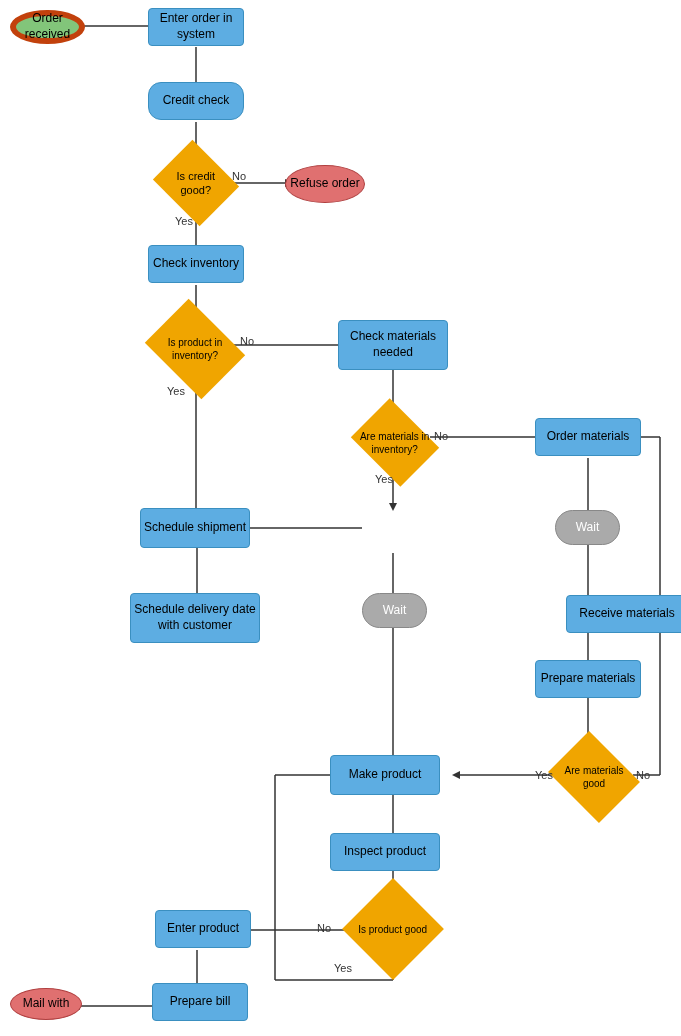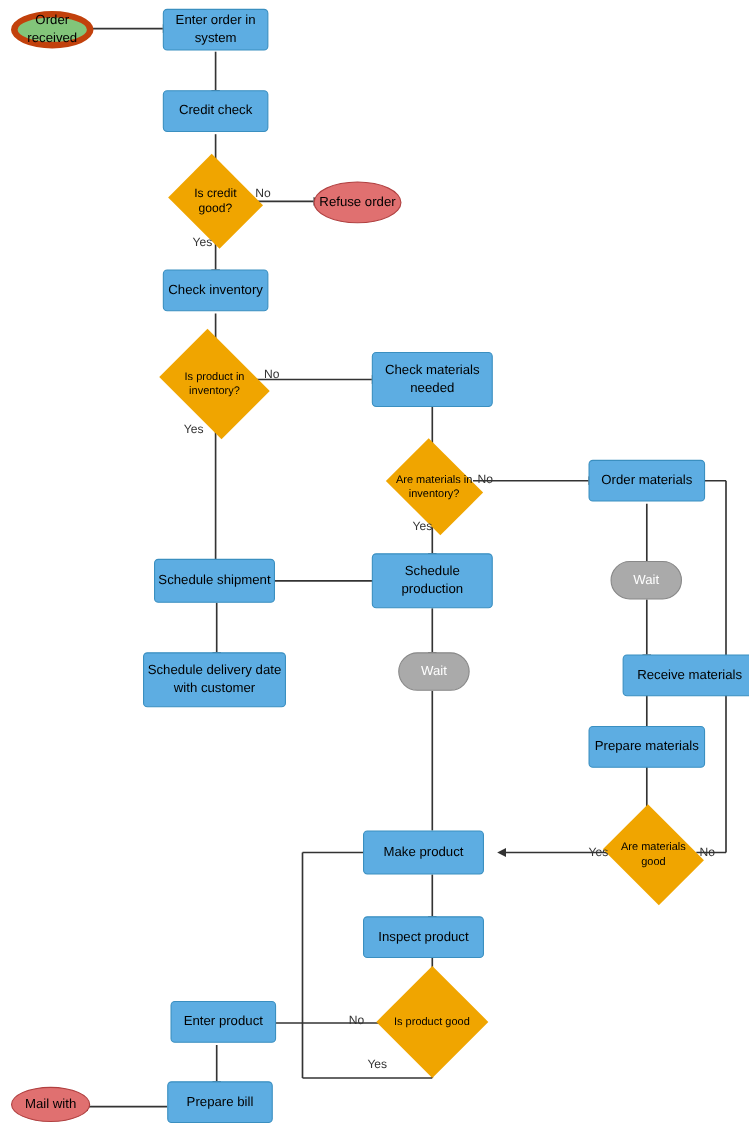--- a/index.html
+++ b/index.html
@@ -179,21 +179,21 @@
   </svg>
 
   <div class="node oval-green" style="left:10px;top:10px;width:75px;height:34px;">
     <span>Order received</span>
   </div>
 
   <div class="node rect" style="left:148px;top:8px;width:96px;height:38px;">
     <span>Enter order in system</span>
   </div>
 
-  <div class="node rect" style="left:148px;top:82px;width:96px;height:38px;">
+  <div class="node rect" style="left:148px;top:82px;width:96px;height:38px;border-radius:13px;">
     <span>Credit check</span>
   </div>
 
   <div class="node diamond" style="left:163px;top:155px;width:66px;height:56px;">
     <span class="diamond-text">Is credit good?</span>
   </div>
 
   <div class="label" style="left:232px;top:170px;">No</div>
 
   <div class="label" style="left:175px;top:215px;">Yes</div>
@@ -243,23 +243,20 @@
   </div>
 
   <div class="node diamond" style="left:558px;top:748px;width:72px;height:58px;">
     <span class="diamond-text" style="font-size:10px;">Are materials good</span>
   </div>
 
   <div class="label" style="left:535px;top:769px;">Yes</div>
 
   <div class="label" style="left:636px;top:769px;">No</div>
 
-  <div class="node rect" style="left:338px;top:503px;width:110px;height:50px;">
-    <span>Schedule production</span>
-  </div>
 
   <div class="node pill-gray" style="left:362px;top:593px;width:65px;height:35px;">
     <span>Wait</span>
   </div>
 
   <div class="node rect" style="left:140px;top:508px;width:110px;height:40px;">
     <span>Schedule shipment</span>
   </div>
 
   <div class="node rect" style="left:130px;top:593px;width:130px;height:50px;">

